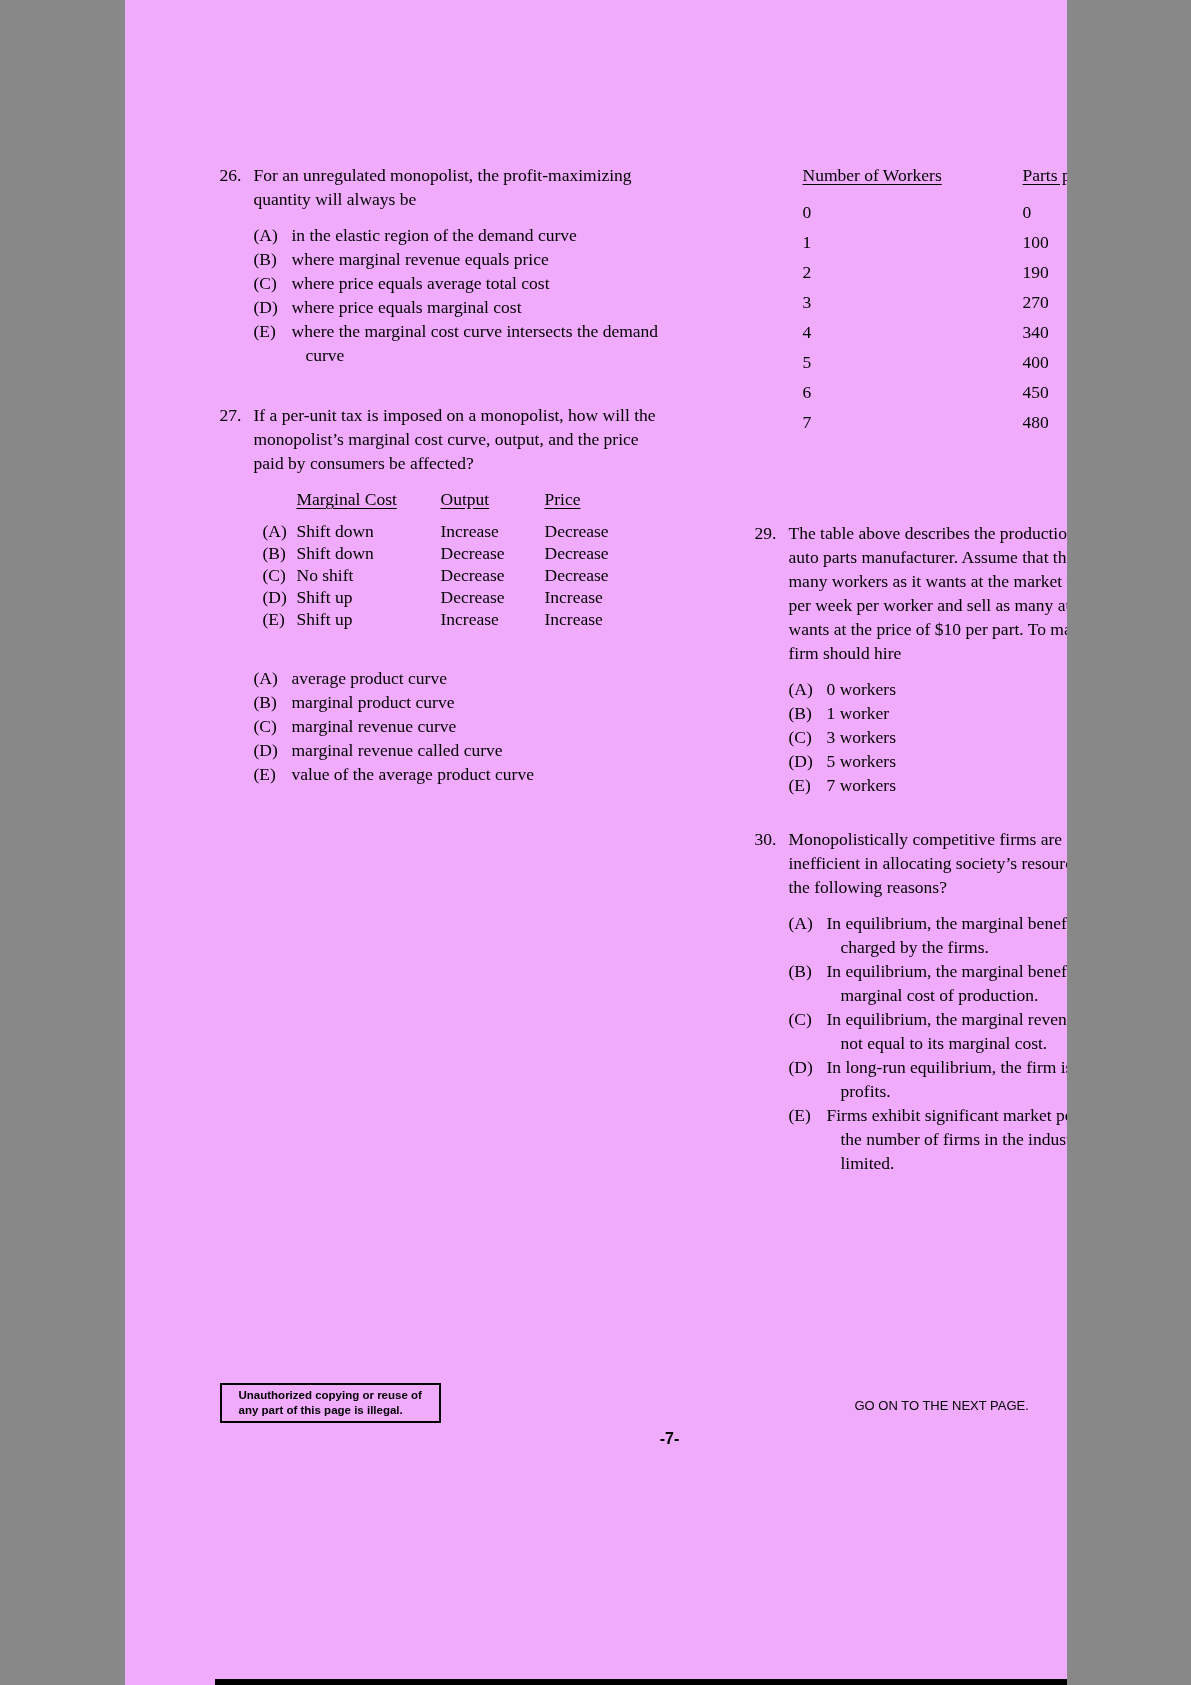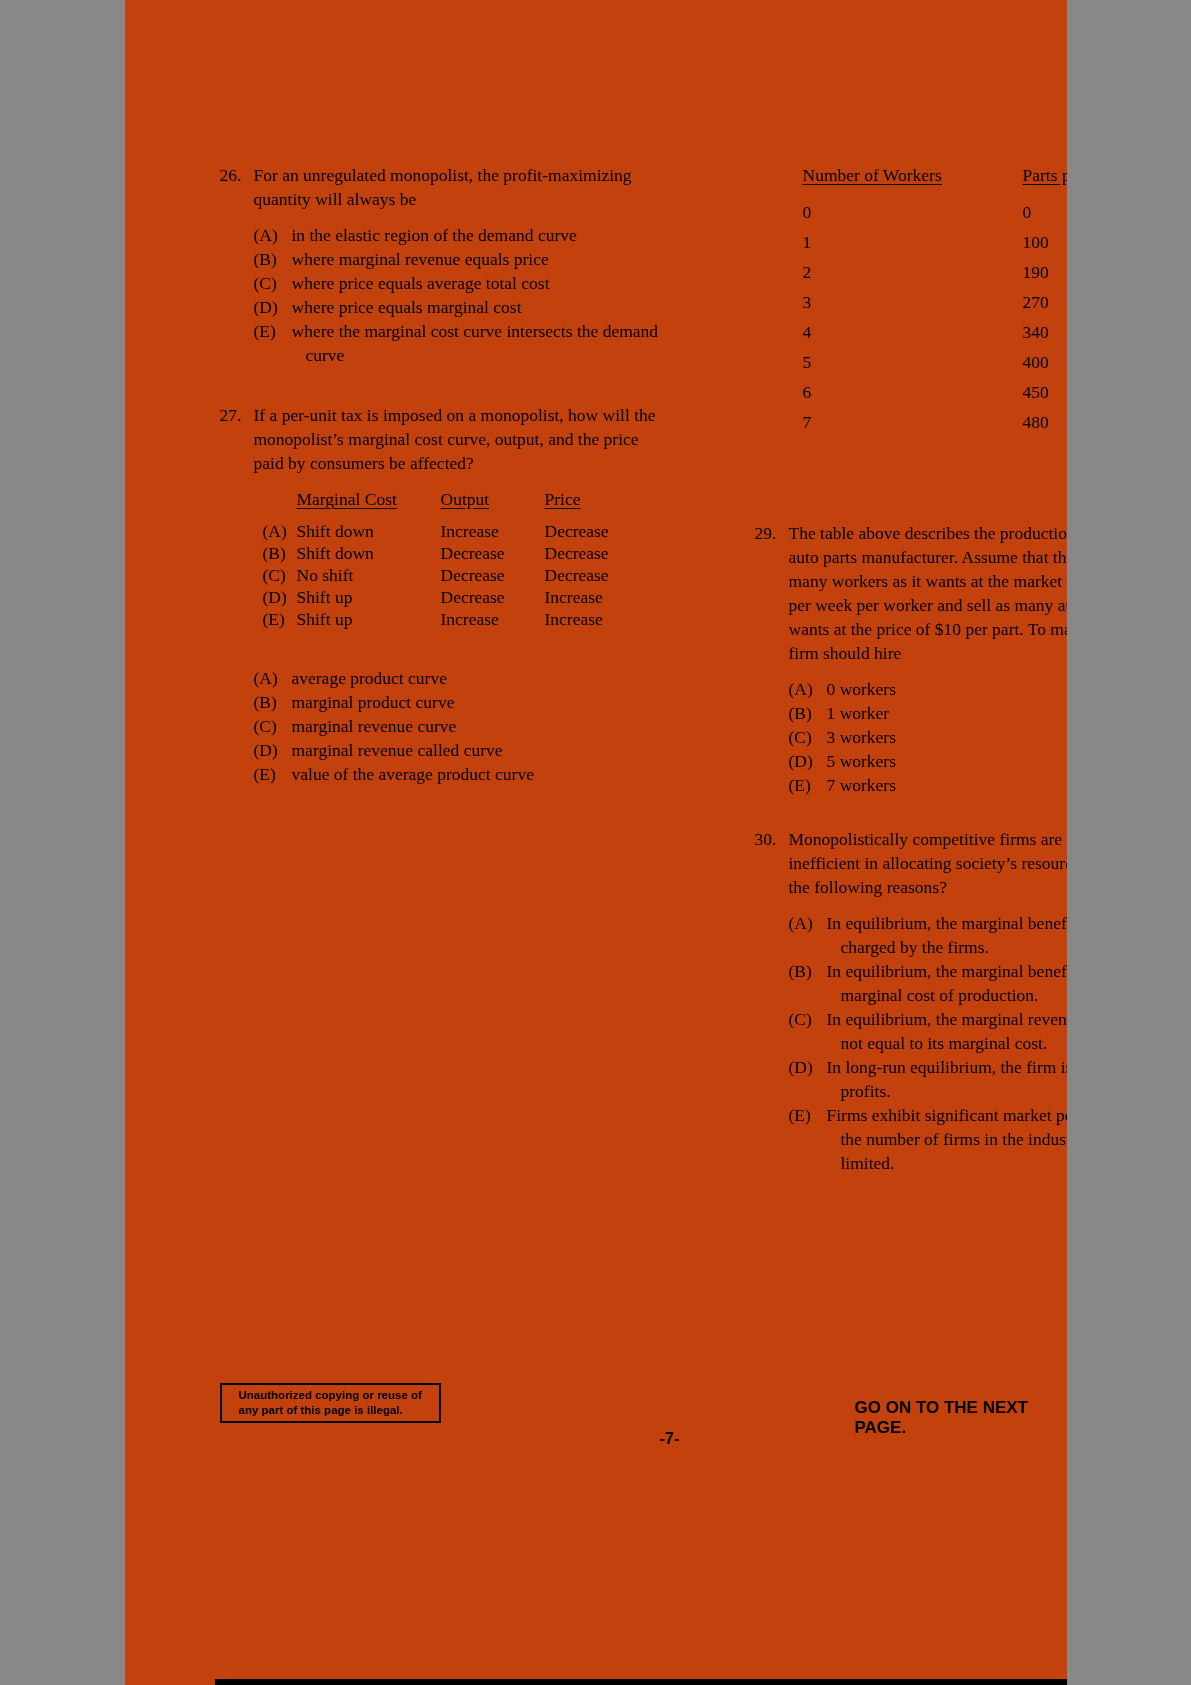--- a/index.html
+++ b/index.html
@@ -1,21 +1,21 @@
 <!DOCTYPE html>
 <html><head>
 <meta charset="utf-8">
 <style>
   html, body { margin: 0; padding: 0; background: #888; }
   .page {
     position: relative;
     width: 942px;
     height: 1685px;
     margin: 0 auto;
-    background: #c2410c;
+    background: #f0abfc;
     font-family: "Liberation Serif", serif;
     font-size: 17.5px;
     color: #000000;
     overflow: hidden;
   }
   .col { position: absolute; top: 163px; }
   .col-left  { left: 95px;  width: 448px; }
   .col-right { left: 630px; width: 448px; }
 
   .question { margin: 0; }
@@ -63,22 +63,22 @@
     font-family: "Liberation Sans", sans-serif;
     font-weight: bold;
     font-size: 11.5px;
     line-height: 1.3;
   }
   .go-on {
     position: absolute;
     left: 730px;
     top: 1398px;
     font-family: "Liberation Sans", sans-serif;
-    font-weight: bold;
-    font-size: 17px;
+    font-weight: normal;
+    font-size: 13px;
   }
   .page-num {
     position: absolute;
     left: 95px;
     width: 900px;
     top: 1430px;
     text-align: center;
     font-family: "Liberation Sans", sans-serif;
     font-weight: bold;
     font-size: 16px;

